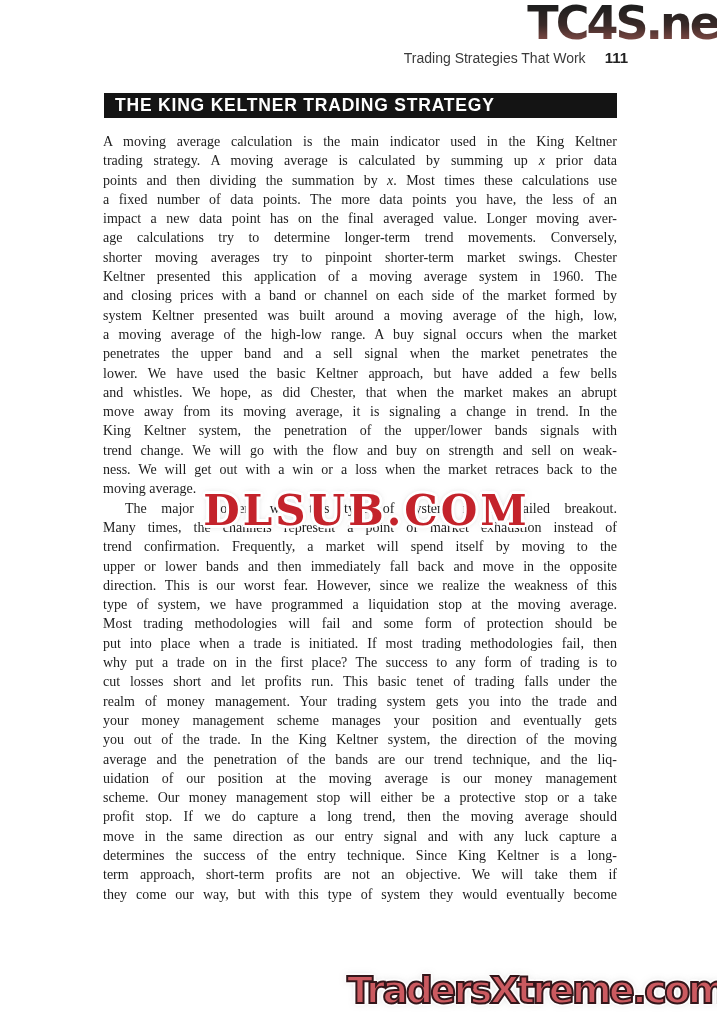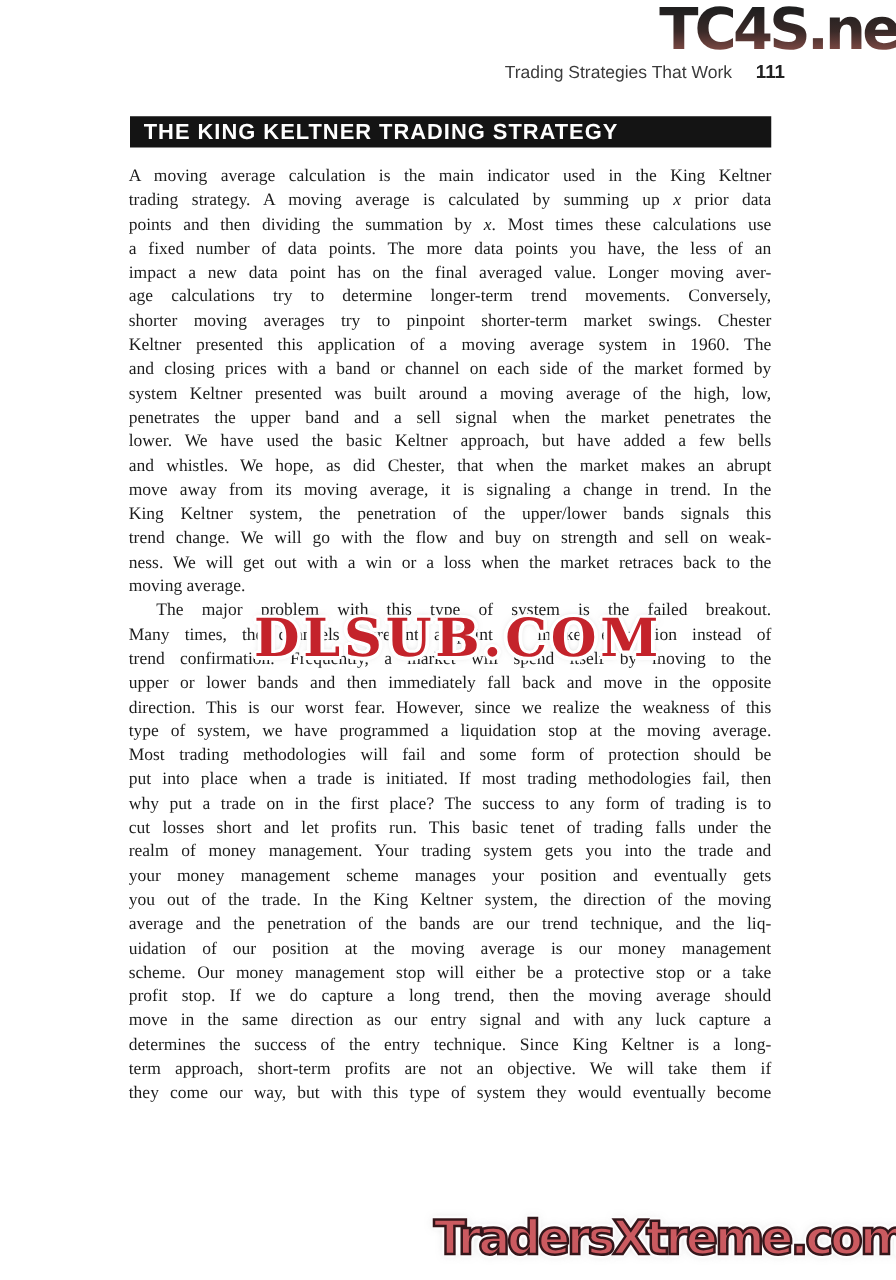--- a/index.html
+++ b/index.html
@@ -99,25 +99,26 @@
       <div class="line">A moving average calculation is the main indicator used in the King Keltner</div>
       <div class="line">trading strategy. A moving average is calculated by summing up <i>x</i> prior data</div>
       <div class="line">points and then dividing the summation by <i>x</i>. Most times these calculations use</div>
       <div class="line">a fixed number of data points. The more data points you have, the less of an</div>
       <div class="line">impact a new data point has on the final averaged value. Longer moving aver-</div>
       <div class="line">age calculations try to determine longer-term trend movements. Conversely,</div>
       <div class="line">shorter moving averages try to pinpoint shorter-term market swings. Chester</div>
       <div class="line">Keltner presented this application of a moving average system in 1960. The</div>
       <div class="line">and closing prices with a band or channel on each side of the market formed by</div>
       <div class="line">system Keltner presented was built around a moving average of the high, low,</div>
+      <div class="line">a moving average of the high-low range. A buy signal occurs when the market</div>
       <div class="line">penetrates the upper band and a sell signal when the market penetrates the</div>
       <div class="line">lower. We have used the basic Keltner approach, but have added a few bells</div>
       <div class="line">and whistles. We hope, as did Chester, that when the market makes an abrupt</div>
       <div class="line">move away from its moving average, it is signaling a change in trend. In the</div>
-      <div class="line">King Keltner system, the penetration of the upper/lower bands signals this</div>
+      <div class="line">King Keltner system, the penetration of the upper/lower bands signals with</div>
       <div class="line">trend change. We will go with the flow and buy on strength and sell on weak-</div>
       <div class="line">ness. We will get out with a win or a loss when the market retraces back to the</div>
       <div class="line last-left">moving average.</div>
       <div class="line indent">The major problem with this type of system is the failed breakout.</div>
       <div class="line">Many times, the channels represent a point of market exhaustion instead of</div>
       <div class="line">trend confirmation. Frequently, a market will spend itself by moving to the</div>
       <div class="line">upper or lower bands and then immediately fall back and move in the opposite</div>
       <div class="line">direction. This is our worst fear. However, since we realize the weakness of this</div>
       <div class="line">type of system, we have programmed a liquidation stop at the moving average.</div>
       <div class="line">Most trading methodologies will fail and some form of protection should be</div>

